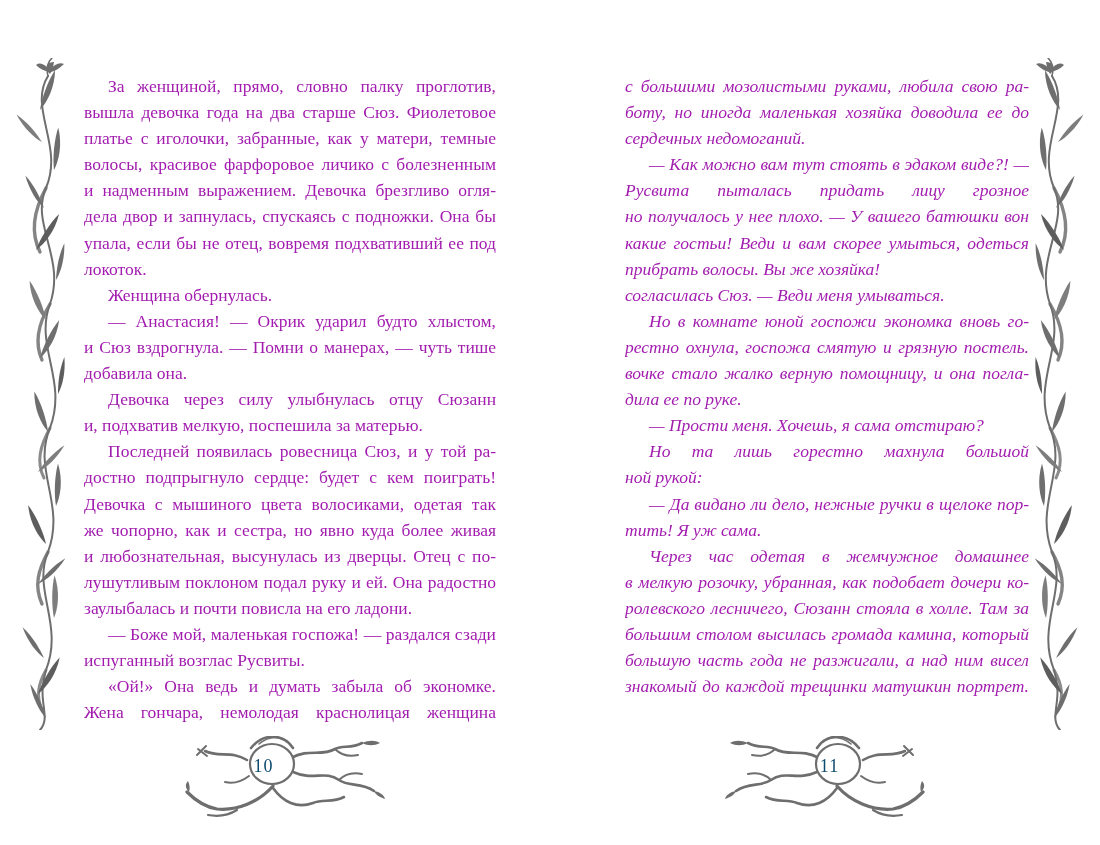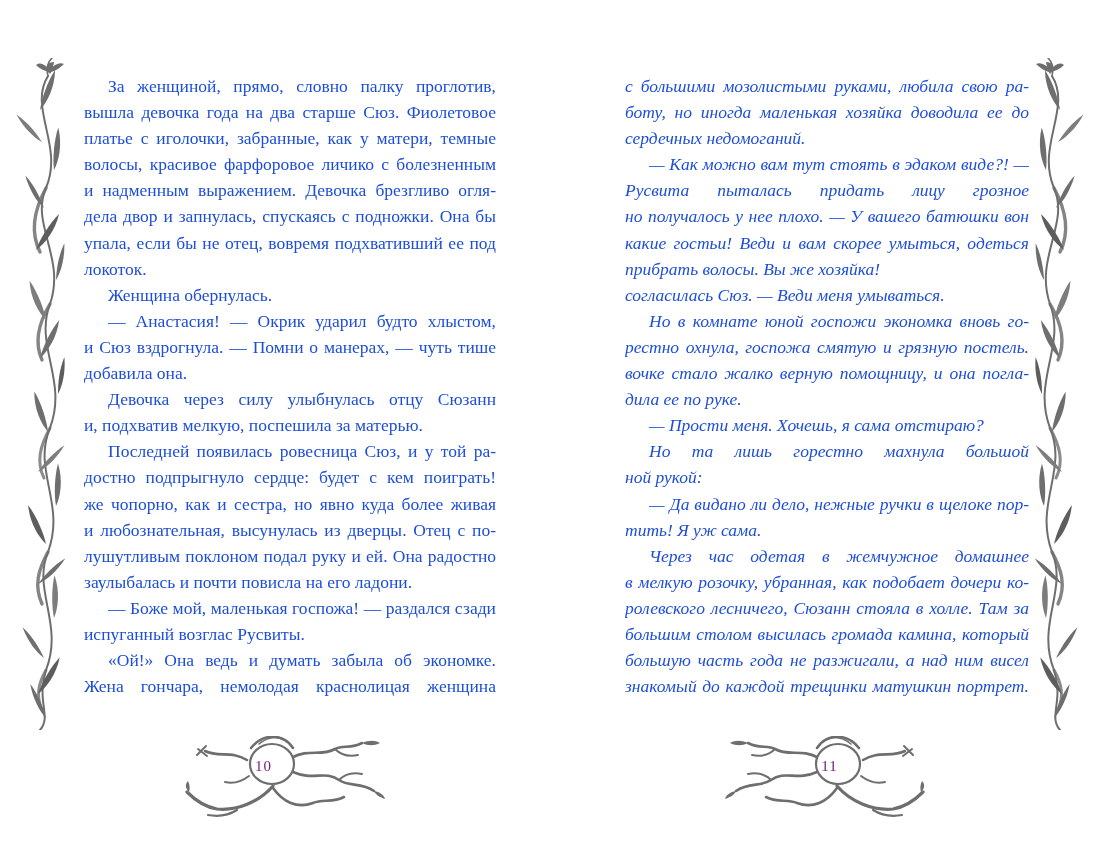--- a/index.html
+++ b/index.html
@@ -10,21 +10,21 @@
     position: relative;
     width: 1100px; height: 845px;
     background: #ffffff;
     overflow: hidden;
     font-family: "Liberation Serif", "DejaVu Serif", serif;
   }
   
   .textblock {
     position: absolute;
     top: 73px;
-    color: #1d4ed8;
+    color: #a21caf;
     font-size: 17.5px;
     line-height: 26.1px;
   }
   #text-left  { left: 84px;  width: 412px; }
   #text-right { left: 625px; width: 404px; font-style: italic; }
 
   .line {
     height: 26.1px;
     line-height: 26.1px;
     overflow: hidden;
@@ -61,22 +61,22 @@
   }
   #flourish-left  { left: 185px; }
   #flourish-right { left: 725px; transform: scaleX(-1); }
 
   .folio-number {
     position: absolute;
     top: 753px;
     width: 23px; height: 26px;
     line-height: 26px;
     text-align: center;
-    font-size: 15px;
-    color: #701a75;
+    font-size: 18px;
+    color: #0c4a6e;
     letter-spacing: 1px;
   }
   #folio-number-left  { left: 252px; }
   #folio-number-right { left: 818px; }
 </style>
 </head>
 <body>
 
 <div class="spread">
 
@@ -167,20 +167,21 @@
       <div class="line">упала, если бы не отец, вовремя подхвативший ее под</div>
       <div class="line last">локоток.</div>
       <div class="line indent last">Женщина обернулась.</div>
       <div class="line indent">— Анастасия! — Окрик ударил будто хлыстом,</div>
       <div class="line">и Сюз вздрогнула. — Помни о манерах, — чуть тише</div>
       <div class="line last">добавила она.</div>
       <div class="line indent">Девочка через силу улыбнулась отцу Сюзанн</div>
       <div class="line last">и, подхватив мелкую, поспешила за матерью.</div>
       <div class="line indent">Последней появилась ровесница Сюз, и у той ра-</div>
       <div class="line">достно подпрыгнуло сердце: будет с кем поиграть!</div>
+      <div class="line">Девочка с мышиного цвета волосиками, одетая так</div>
       <div class="line">же чопорно, как и сестра, но явно куда более живая</div>
       <div class="line">и любознательная, высунулась из дверцы. Отец с по-</div>
       <div class="line">лушутливым поклоном подал руку и ей. Она радостно</div>
       <div class="line last">заулыбалась и почти повисла на его ладони.</div>
       <div class="line indent">— Боже мой, маленькая госпожа! — раздался сзади</div>
       <div class="line last">испуганный возглас Русвиты.</div>
       <div class="line indent">«Ой!» Она ведь и думать забыла об экономке.</div>
       <div class="line">Жена гончара, немолодая краснолицая женщина</div>
     </div>
 

